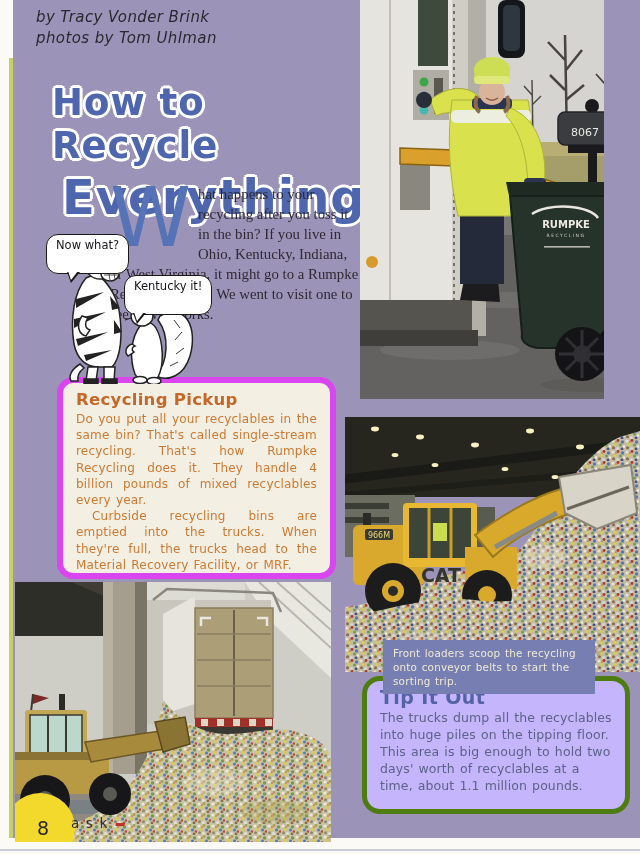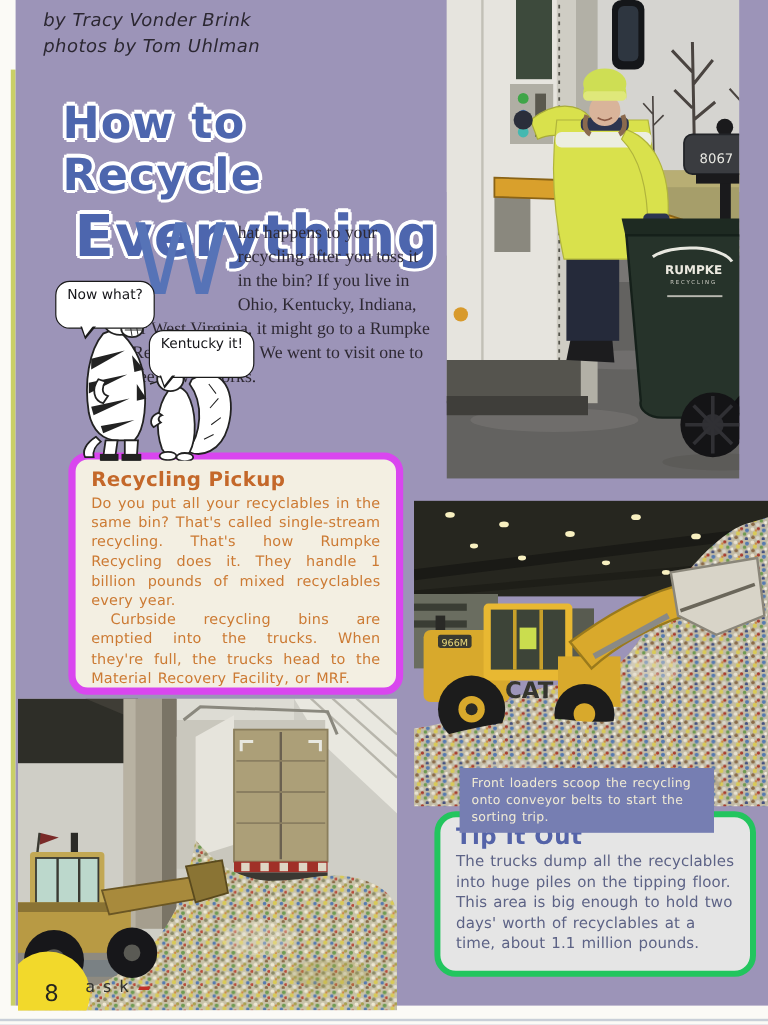--- a/index.html
+++ b/index.html
@@ -46,31 +46,31 @@
   
   .pickup-box{position:absolute;left:57px;top:377px;width:279px;height:202px;box-sizing:border-box;
     background:#f3efe2;border:6px solid #d946ef;border-radius:16px;padding:7px 13px;z-index:4;}
   .pickup-box h2{margin:0 0 2px 0;font-size:16.5px;color:#c4682a;letter-spacing:.3px;}
   .pickup-box p{margin:0;font-size:12px;line-height:16.2px;color:#cc7a33;
     text-align:justify;word-spacing:1px;letter-spacing:.2px;}
   .pickup-box p.indent{text-indent:16px;}
 
   
   .photo{position:absolute;overflow:hidden;z-index:2;}
-  .photo-truck{left:372px;top:0;width:244px;height:399px;}
+  .photo-truck{left:360px;top:0;width:244px;height:399px;}
   .photo-loader{left:345px;top:417px;width:295px;height:255px;}
   .photo-tipping{left:15px;top:582px;width:316px;height:260px;}
 
   
   .caption{position:absolute;left:383px;top:640px;width:212px;box-sizing:border-box;z-index:5;
     background:#767eb2;color:#f0ead4;font-size:10.4px;line-height:14px;padding:6px 10px;letter-spacing:.2px;word-spacing:1px;}
 
   
   .tip-box{position:absolute;left:362px;top:676px;width:268px;height:138px;box-sizing:border-box;z-index:4;
-    background:#e5e5e5;border:5px solid #22c55e;border-radius:18px;padding:5px 13px;}
+    background:#c4b5fd;border:5px solid #4d7c0f;border-radius:18px;padding:5px 13px;}
   .tip-box h2{margin:0 0 1px 0;font-size:19px;color:#5463a8;letter-spacing:.4px;}
   .tip-box p{margin:0;font-size:12.5px;line-height:17px;color:#5d6386;word-spacing:1px;letter-spacing:.1px;}
 
   
   .page-circle{position:absolute;left:-10px;top:211px;width:70px;height:70px;border-radius:50%;
     background:#f2d92b;z-index:8;display:flex;align-items:center;justify-content:center;}
   .page-circle span{font-size:19px;color:#26261f;margin-left:6px;}
   .ask-logo{position:absolute;left:56px;top:233px;z-index:8;color:#33332f;
     font-family:"DejaVu Sans Mono", monospace;font-size:13.5px;letter-spacing:6px;}
   .ask-red{display:inline-block;width:9px;height:3px;background:#c23028;margin-left:2px;transform:skewX(-20deg) translateY(-2px);}
@@ -248,21 +248,21 @@
       <path d="M104,120 C98,122 96,128 100,132 L106,128 C103,126 104,123 107,122 Z"></path>
       <ellipse cx="112" cy="156" rx="7" ry="3.5"></ellipse>
         <ellipse cx="126" cy="157" rx="7" ry="3.5"></ellipse>
     </g>
   </svg>
   <div class="bubble b1"><span>Now what?</span></div>
   <div class="bubble b2"><span>Kentucky it!</span></div>
 
   <div class="pickup-box">
     <h2>Recycling Pickup</h2>
-    <p>Do you put all your recyclables in the same bin? That's called single-stream recycling. That's how Rumpke Recycling does it. They handle 1 billion pounds of mixed recyclables every year.</p>
+    <p>Do you put all your recyclables in the same bin? That's called single-stream recycling. That's how Rumpke Recycling does it. They handle 4 billion pounds of mixed recyclables every year.</p>
     <p class="indent">Curbside recycling bins are emptied into the trucks. When they're full, the trucks head to the Material Recovery Facility, or MRF.</p>
   </div>
 
   <div class="photo photo-loader">
     <svg width="295" height="255" viewBox="0 0 295 255">
       <defs>
         <pattern id="confA" width="14" height="11" patternUnits="userSpaceOnUse">
           <rect width="14" height="11" fill="#c2bba6"></rect>
           <circle cx="2" cy="2" r="1.6" fill="#e8e2d0"></circle>
             <circle cx="7" cy="1.5" r="1.4" fill="#a63c30"></circle>

